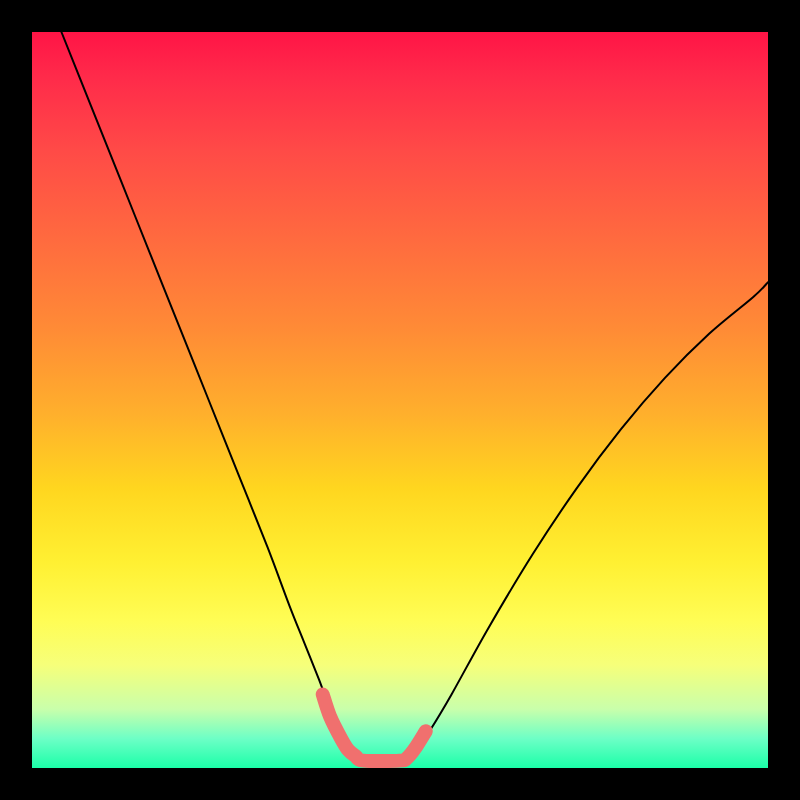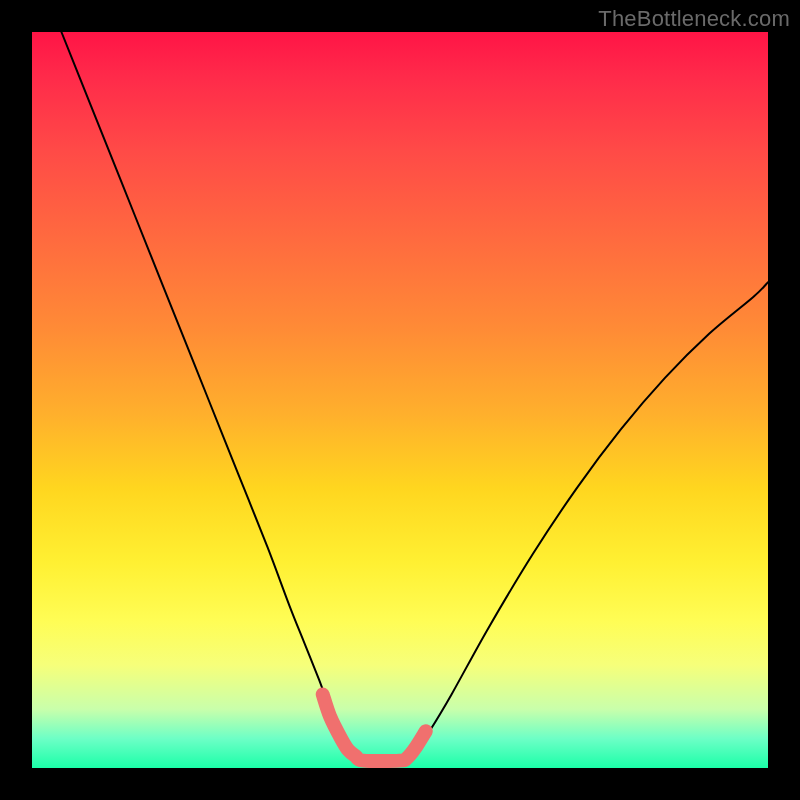--- a/index.html
+++ b/index.html
@@ -58,21 +58,20 @@
     top: 0;
     width: 736px;
     height: 736px;
     overflow: visible;
   }
 </style>
 </head>
 <body>
 
 <div class="frame">
-  <div class="watermark">TheBottleneck.com</div>
 
   <div class="plot">
     <svg viewBox="0 0 736 736">
       <path id="curve-path" fill="none" stroke="#000000" stroke-width="2" stroke-linecap="round" stroke-linejoin="round" d="M 29.44 0 C 34.34666666666667 12.266666666666671, 49.06666666666667 49.066666666666706, 58.88 73.60000000000002 C 68.69333333333333 98.13333333333334, 78.50666666666666 122.66666666666659, 88.32 147.19999999999993 C 98.13333333333333 171.73333333333326, 107.94666666666667 196.2666666666667, 117.76 220.80000000000007 C 127.57333333333334 245.33333333333343, 137.38666666666668 269.86666666666673, 147.20000000000002 294.40000000000003 C 157.01333333333335 318.93333333333334, 166.82666666666665 343.4666666666667, 176.64 368 C 186.45333333333332 392.5333333333333, 196.26666666666668 417.0666666666666, 206.08 441.59999999999997 C 215.89333333333335 466.1333333333333, 226.93333333333334 493.12, 235.52 515.2 C 244.10666666666668 537.2800000000001, 251.46666666666664 558.1333333333334, 257.59999999999997 574.08 C 263.7333333333333 590.0266666666666, 267.4133333333333 598.6133333333333, 272.32 610.88 C 277.2266666666667 623.1466666666666, 282.74666666666667 636.6400000000001, 287.04 647.6800000000001 C 291.33333333333337 658.72, 294.40000000000003 668.5333333333333, 298.08000000000004 677.12 C 301.76000000000005 685.7066666666667, 306.05333333333334 693.0666666666667, 309.12 699.2 C 312.18666666666667 705.3333333333334, 314.0266666666667 709.7493333333333, 316.48 713.92 C 318.93333333333334 718.0906666666666, 321.38666666666666 721.7706666666667, 323.84 724.224 C 326.2933333333333 726.6773333333334, 323.84 727.904, 331.2 728.64 C 338.56 729.376, 360.64 729.1306666666667, 368 728.64 C 375.36 728.1493333333333, 372.9066666666667 727.168, 375.36 725.696 C 377.81333333333333 724.224, 379.04 724.2239999999999, 382.72 719.808 C 386.40000000000003 715.392, 391.30666666666673 708.768, 397.44000000000005 699.2 C 403.5733333333334 689.6320000000001, 409.70666666666665 679.5733333333333, 419.52 662.4 C 429.3333333333333 645.2266666666667, 442.82666666666665 619.4666666666667, 456.32 596.16 C 469.81333333333333 572.8533333333332, 485.76 545.8666666666666, 500.48 522.56 C 515.2 499.2533333333333, 529.92 477.1733333333333, 544.64 456.32 C 559.36 435.4666666666667, 574.08 415.84000000000003, 588.8000000000001 397.44 C 603.5200000000001 379.03999999999996, 618.24 361.8666666666666, 632.96 345.91999999999996 C 647.6800000000001 329.9733333333333, 662.4 315.2533333333334, 677.12 301.76000000000005 C 691.84 288.2666666666667, 711.4666666666667 273.5466666666667, 721.28 264.96 C 731.0933333333332 256.3733333333333, 733.5466666666666 252.6933333333333, 736 250.23999999999995"></path>
       <path id="highlight-path" fill="none" stroke="#f0706e" stroke-width="14" stroke-linecap="round" stroke-linejoin="round" d="M 290.72 662.4 C 291.9466666666667 666.0799999999999, 295.0133333333334 677.12, 298.08000000000004 684.48 C 301.1466666666667 691.84, 306.05333333333334 700.9173333333333, 309.12 706.56 C 312.18666666666667 712.2026666666666, 314.0266666666667 715.392, 316.48 718.336 C 318.93333333333334 721.28, 321.38666666666666 722.5066666666667, 323.84 724.224 C 326.2933333333333 725.9413333333334, 323.84 727.904, 331.2 728.64 C 338.56 729.376, 360.64 729.1306666666667, 368 728.64 C 375.36 728.1493333333333, 372.9066666666667 727.6586666666667, 375.36 725.696 C 377.81333333333333 723.7333333333333, 379.65333333333336 721.28, 382.72 716.864 C 385.7866666666667 712.4480000000001, 391.9200000000001 702.144, 393.76000000000005 699.2"></path>
     </svg>
   </div>
 </div>
 
 </body></html>

